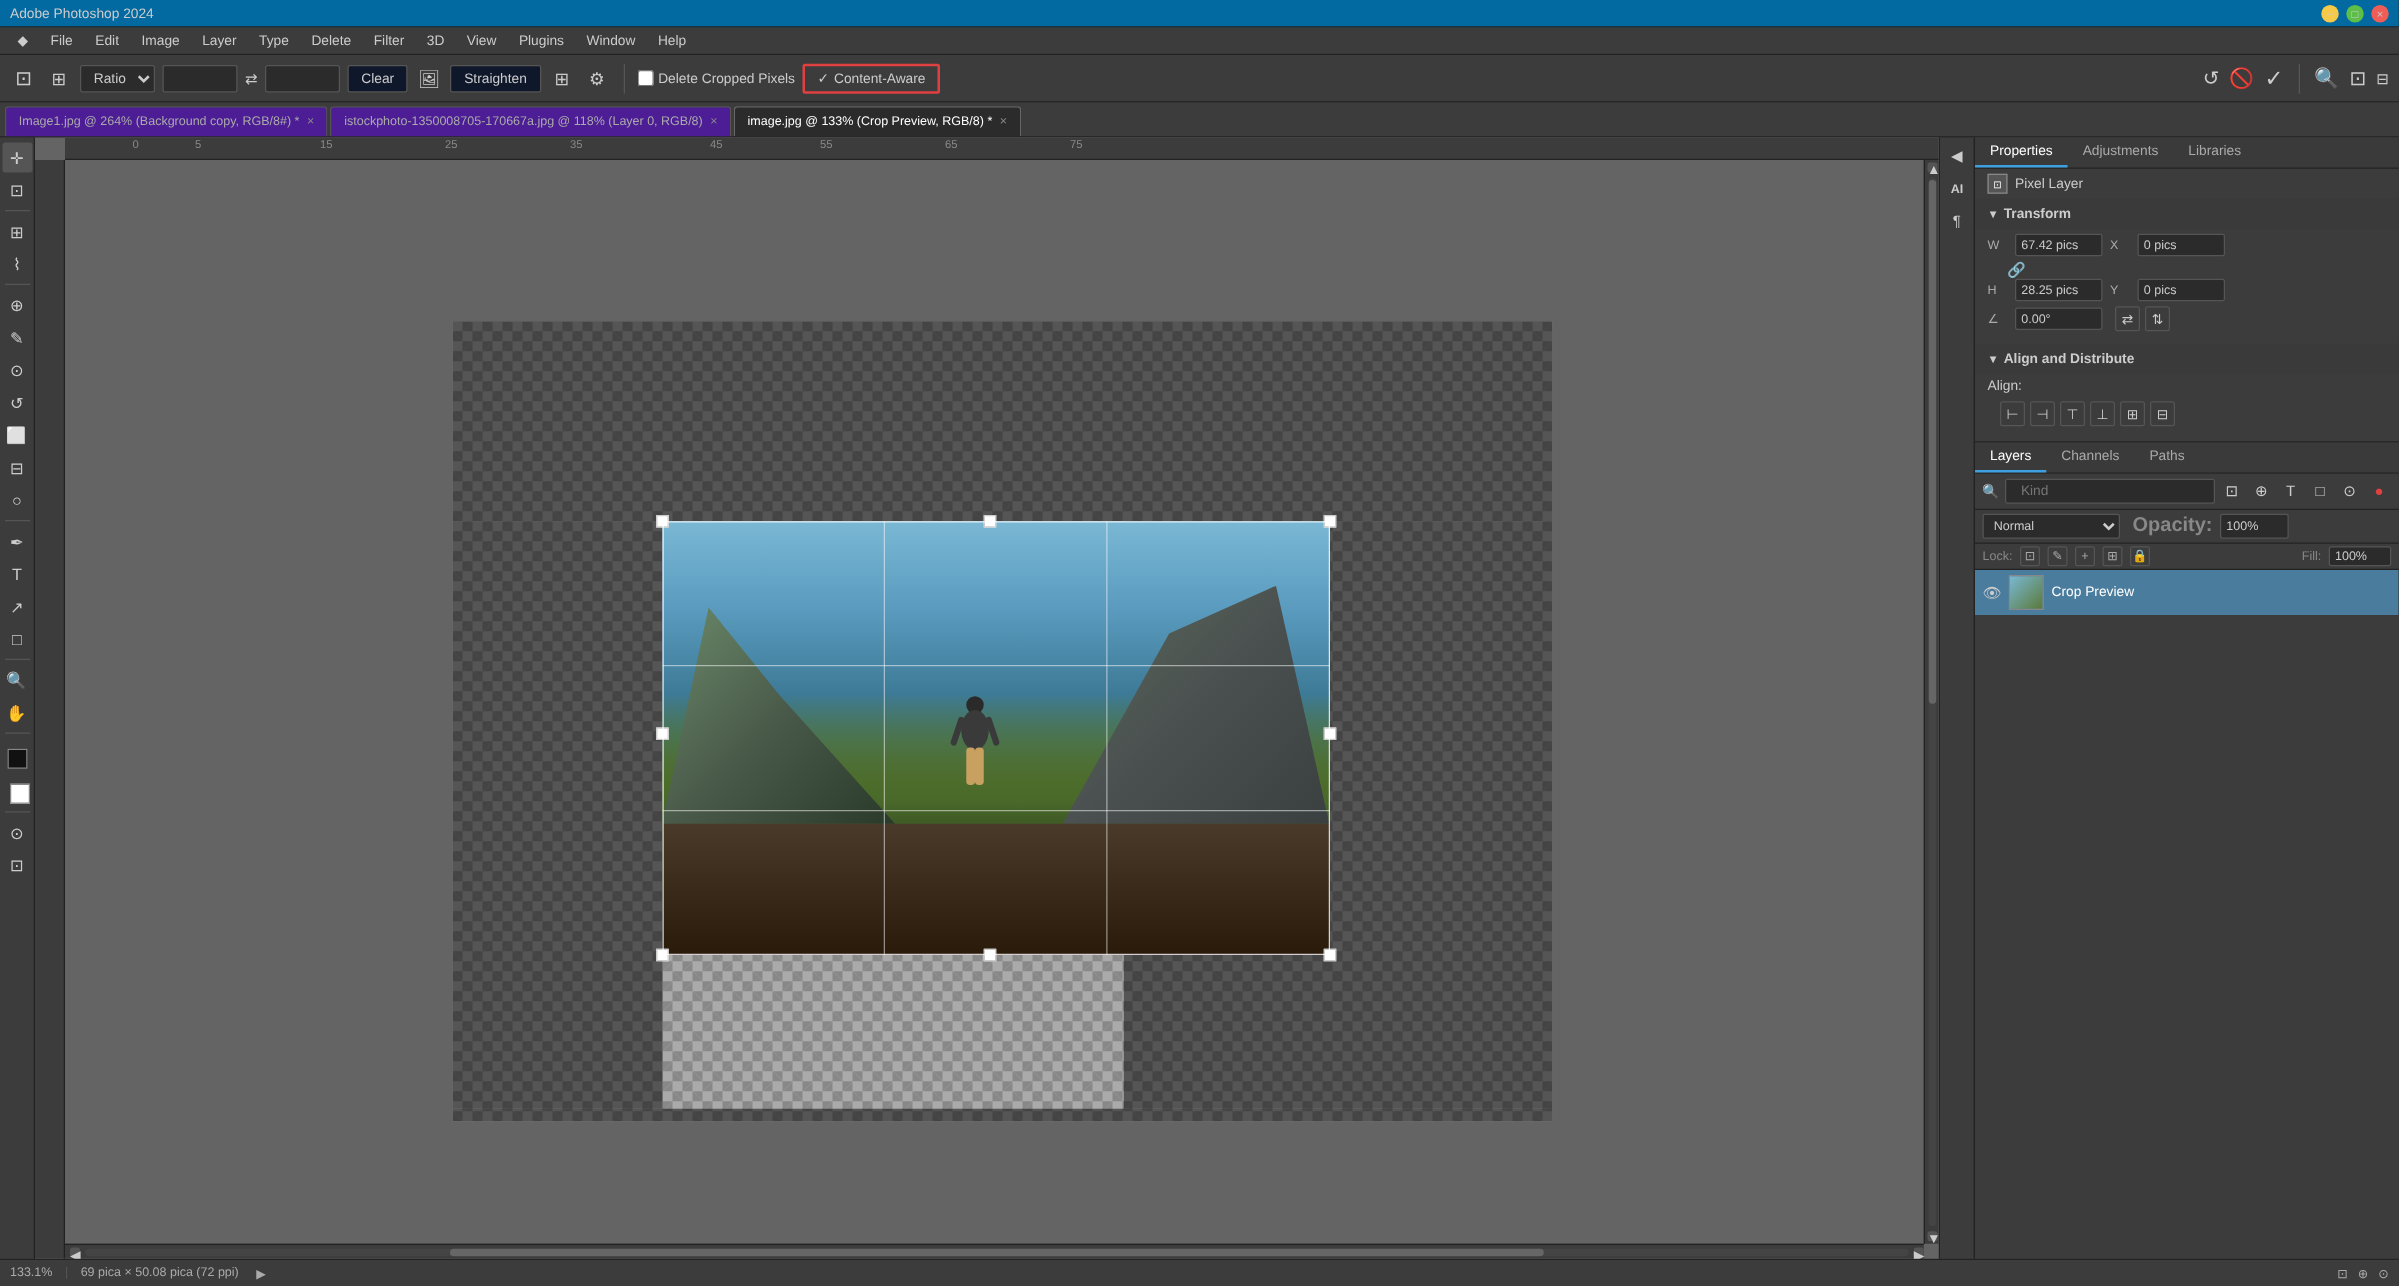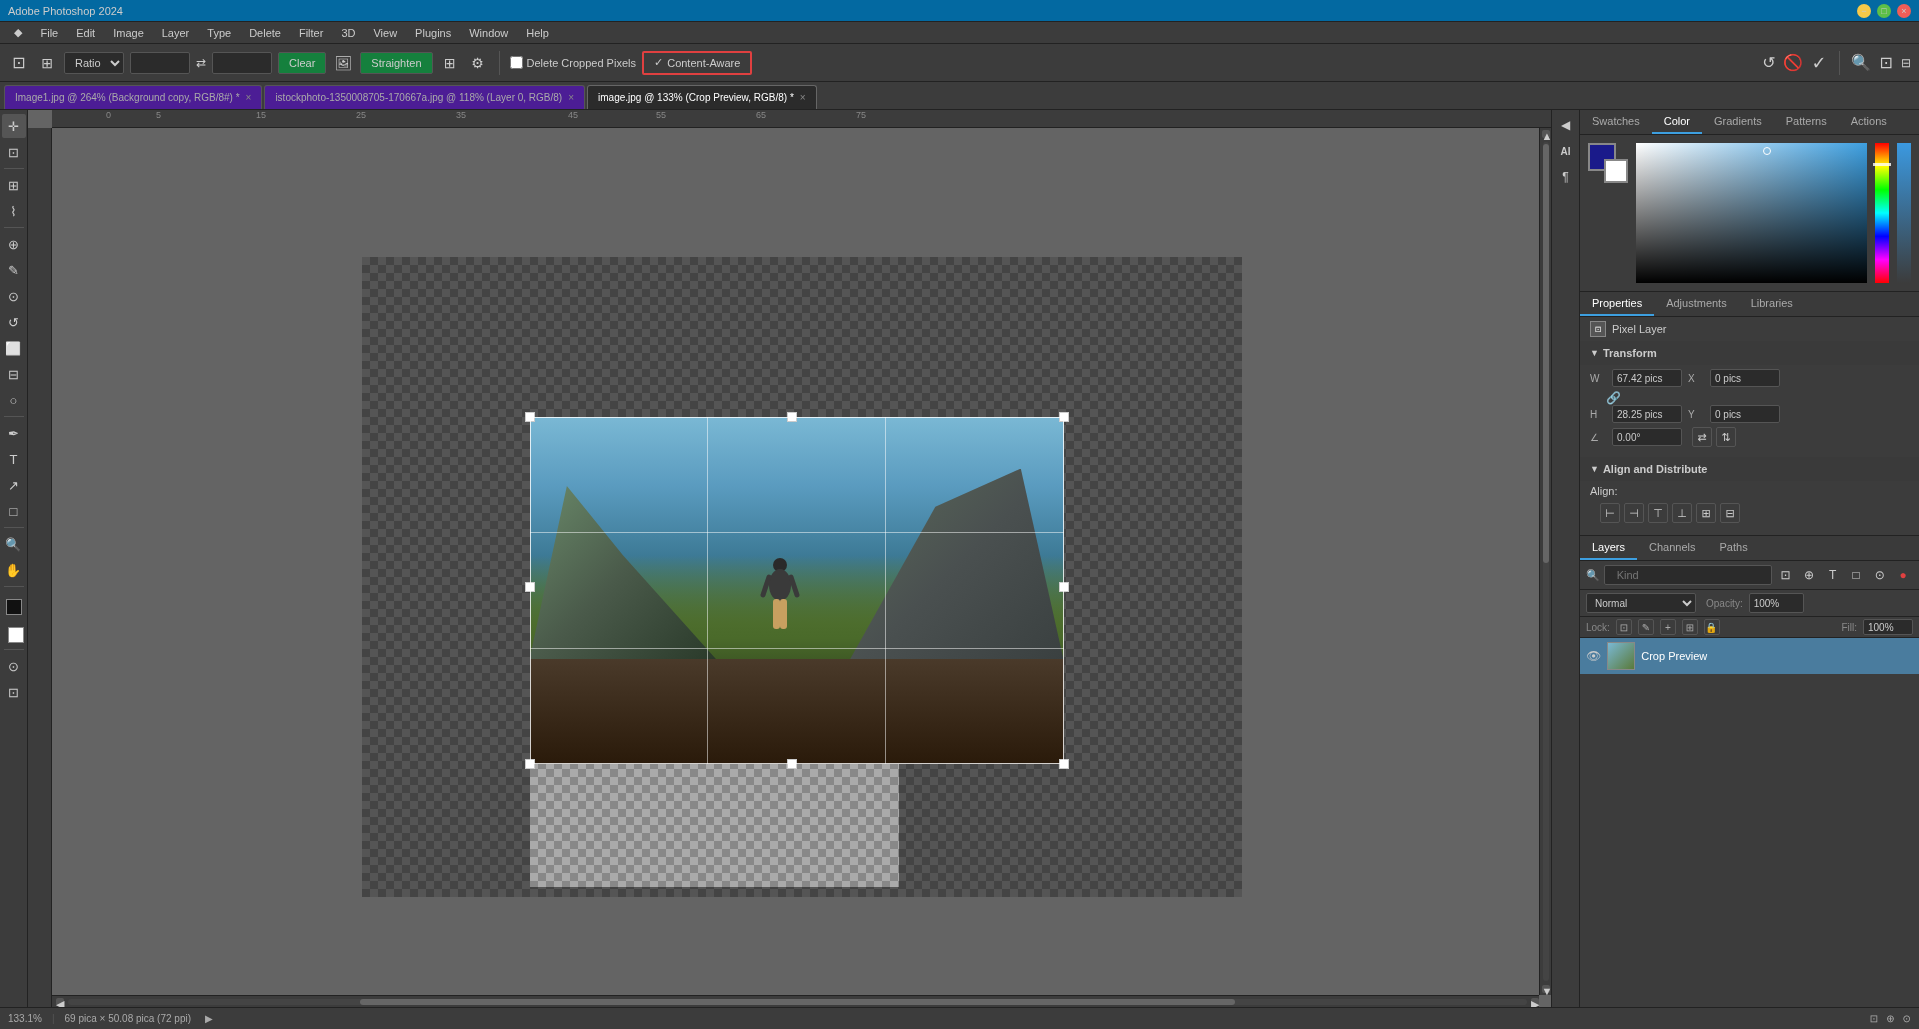--- a/index.html
+++ b/index.html
@@ -58,21 +58,21 @@
       background: #2b2b2b;
       border: 1px solid #555;
       color: #ccc;
       padding: 2px 6px;
       font-size: 11px;
       border-radius: 2px;
       height: 22px;
       width: 80px;
     }
     .toolbar-btn {
-      background: #15803d;
+      background: #0f172a;
       border: 1px solid #555;
       color: #ccc;
       padding: 2px 10px;
       font-size: 11px;
       border-radius: 2px;
       height: 22px;
       cursor: pointer;
     }
     .toolbar-divider { width: 1px; height: 24px; background: #555; margin: 0 4px; }
     .toolbar-checkbox { display: flex; align-items: center; gap: 4px; color: #ccc; font-size: 11px; cursor: pointer; }
@@ -741,43 +741,20 @@
   </div>
 
   <div id="side-icons">
     <div class="side-icon-btn">◀</div>
     <div class="side-icon-btn" style="font-weight:bold;font-size:10px;">AI</div>
     <div class="side-icon-btn">¶</div>
   </div>
 
   <div id="right-panels">
 
-    <div id="color-panel">
-      <div class="panel-tabs">
-        <div class="panel-tab">Swatches</div>
-        <div class="panel-tab active">Color</div>
-        <div class="panel-tab">Gradients</div>
-        <div class="panel-tab">Patterns</div>
-        <div class="panel-tab">Actions</div>
-      </div>
-      <div class="color-picker-area">
-        <div class="fg-bg-swatches">
-          <div class="fg-swatch"></div>
-          <div class="bg-swatch"></div>
-        </div>
-        <div class="color-gradient">
-          <div class="color-handle"></div>
-        </div>
-        <div class="hue-strip">
-          <div class="hue-handle"></div>
-        </div>
-
-        <div style="width:14px;height:140px;background:linear-gradient(to bottom, rgba(59,153,224,1), rgba(59,153,224,0));position:relative;cursor:pointer;"></div>
-      </div>
-    </div>
 
     <div id="properties-panel">
       <div class="panel-tabs">
         <div class="panel-tab active">Properties</div>
         <div class="panel-tab">Adjustments</div>
         <div class="panel-tab">Libraries</div>
       </div>
 
       <div class="pixel-layer-row">
         <div class="pixel-layer-icon">⊡</div>
@@ -849,21 +826,21 @@
         <div class="layers-icon-btn">T</div>
         <div class="layers-icon-btn">□</div>
         <div class="layers-icon-btn">⊙</div>
         <div class="layers-icon-btn" style="color:#e04040;">●</div>
       </div>
 
       <div class="layers-options-row">
         <select class="blend-select">
           <option>Normal</option>
         </select>
-        <span style="color:#888;font-size:10px;margin-left:4px;">Opacity:</span>
+        <span style="color:#888;font-size:16px;margin-left:4px;font-weight:bold;">Opacity:</span>
         <input class="opacity-input" type="text" value="100%" style="">
       </div>
 
       <div class="lock-row">
         <span class="lock-label">Lock:</span>
         <div class="lock-btn">⊡</div>
         <div class="lock-btn">✎</div>
         <div class="lock-btn">+</div>
         <div class="lock-btn">⊞</div>
         <div class="lock-btn">🔒</div>

